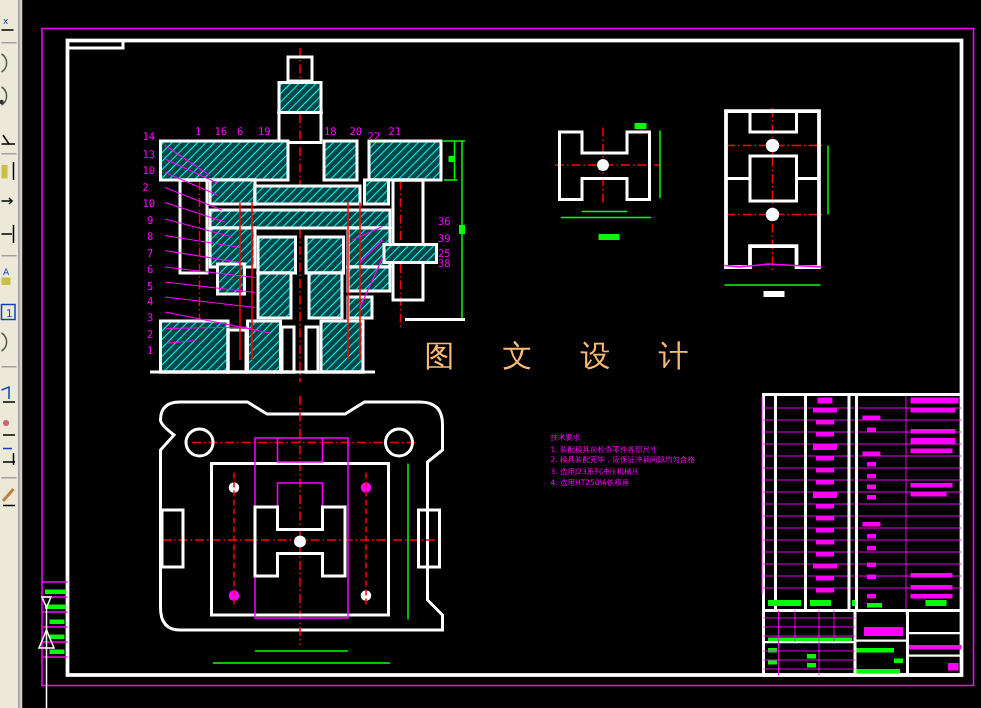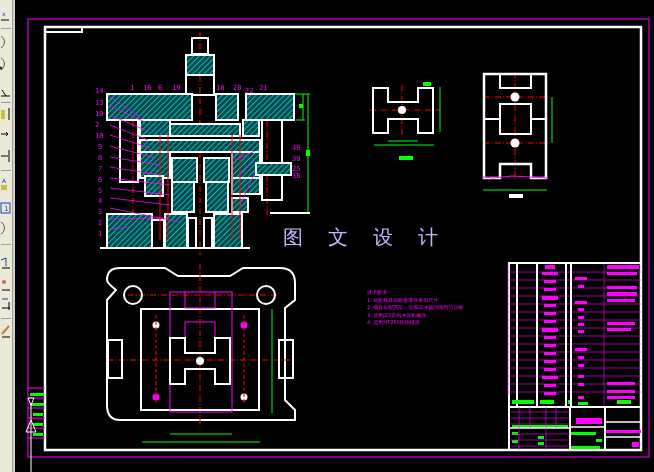--- a/index.html
+++ b/index.html
@@ -3,21 +3,21 @@
 <meta charset="utf-8">
 <style>
   html, body { margin: 0; padding: 0; background: #000; }
   body { width: 654px; height: 472px; position: relative; overflow: hidden; font-family: "DejaVu Sans", sans-serif; }
   .toolbar { position: absolute; left: 0; top: 0; width: 12px; height: 472px; background: #ece9d8; border-right: 1px solid #a0a0a0; }
   .toolbar .tb-btn { position: absolute; left: 0; width: 12px; height: 16px; }
   .toolbar .sep { position: absolute; left: 1px; width: 10px; height: 1px; background: #a0a0a0; }
   .gutter { position: absolute; left: 13px; top: 0; width: 2px; height: 472px; background: #d4d0c8; }
   .canvas { position: absolute; left: 15px; top: 0; width: 639px; height: 472px; background: #000; }
   svg { position: absolute; left: 0; top: 0; }
-  .watermark { position: absolute; left: 268px; top: 224px; color: #c4b5fd; font-size: 20px; letter-spacing: 10px; font-family: Liberation Serif, serif; }
+  .watermark { position: absolute; left: 268px; top: 224px; color: #fdba74; font-size: 20px; letter-spacing: 10px; font-family: Liberation Mono, monospace; }
   .notes { position: absolute; left: 352px; top: 289px; color: #ff00ff; font-size: 5px; line-height: 7.5px; font-family: "DejaVu Sans", sans-serif; }
   .notes div { white-space: nowrap; }
   .lbl { position: absolute; color: #ff00ff; font-size: 7px; font-family: "DejaVu Sans Mono", monospace; line-height: 7px; }
 </style>
 </head>
 <body>
 
 <div class="toolbar">
   <div class="tb-btn" style="top:8px">
     <svg width="12" height="16">
@@ -396,21 +396,21 @@
 
   <div class="lbl" style="left:115px;top:85px">1</div>
   <div class="lbl" style="left:128px;top:85px">16</div>
   <div class="lbl" style="left:143px;top:85px">6</div>
   <div class="lbl" style="left:157px;top:85px">19</div>
   <div class="lbl" style="left:201px;top:85px">18</div>
   <div class="lbl" style="left:218px;top:85px">20</div>
   <div class="lbl" style="left:244px;top:85px">21</div>
   <div class="lbl" style="left:230px;top:88px">22</div>
 
-  <div class="lbl" style="left:277px;top:145px">40</div>
+  <div class="lbl" style="left:277px;top:145px">36</div>
   <div class="lbl" style="left:277px;top:156px">39</div>
   <div class="lbl" style="left:277px;top:166px">25</div>
   <div class="lbl" style="left:277px;top:173px">38</div>
 
   <div class="watermark">图 文 设 计</div>
 
   <div class="notes">
     <div>技术要求</div>
     <div>1. 装配模具前检查零件各部尺寸</div>
     <div>2. 模具装配完毕，应保证冲裁间隙均匀合格</div>

